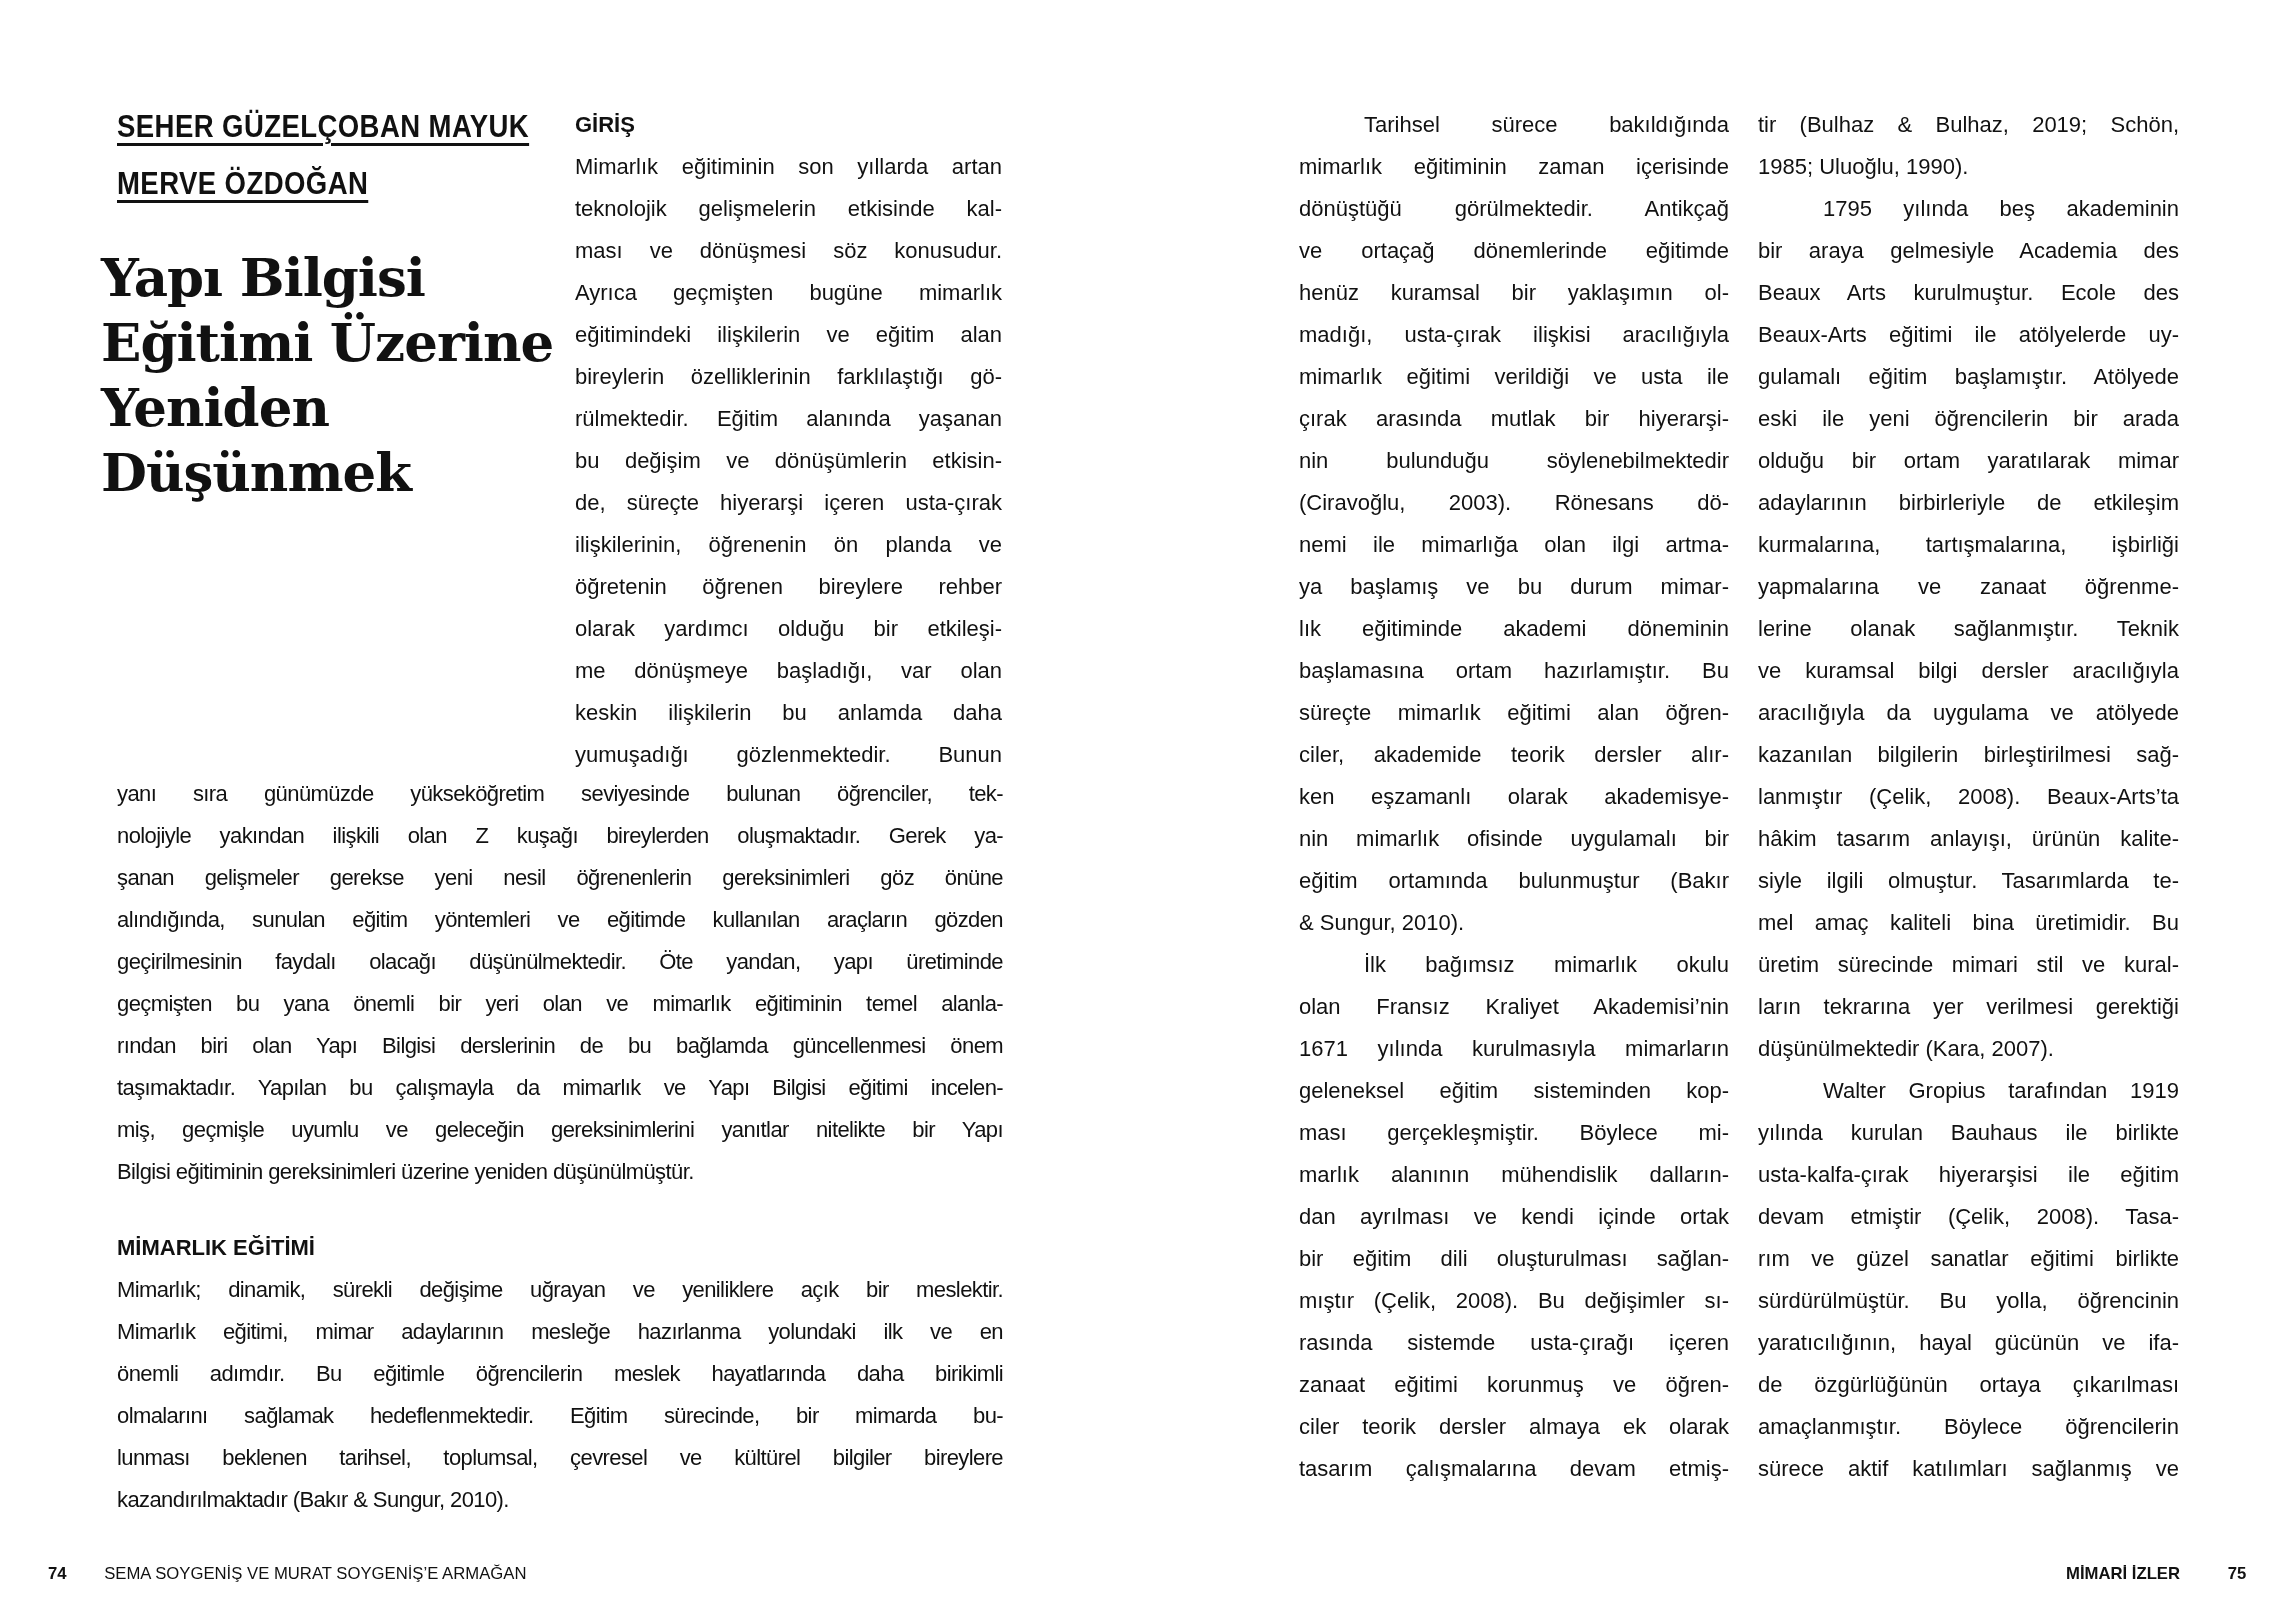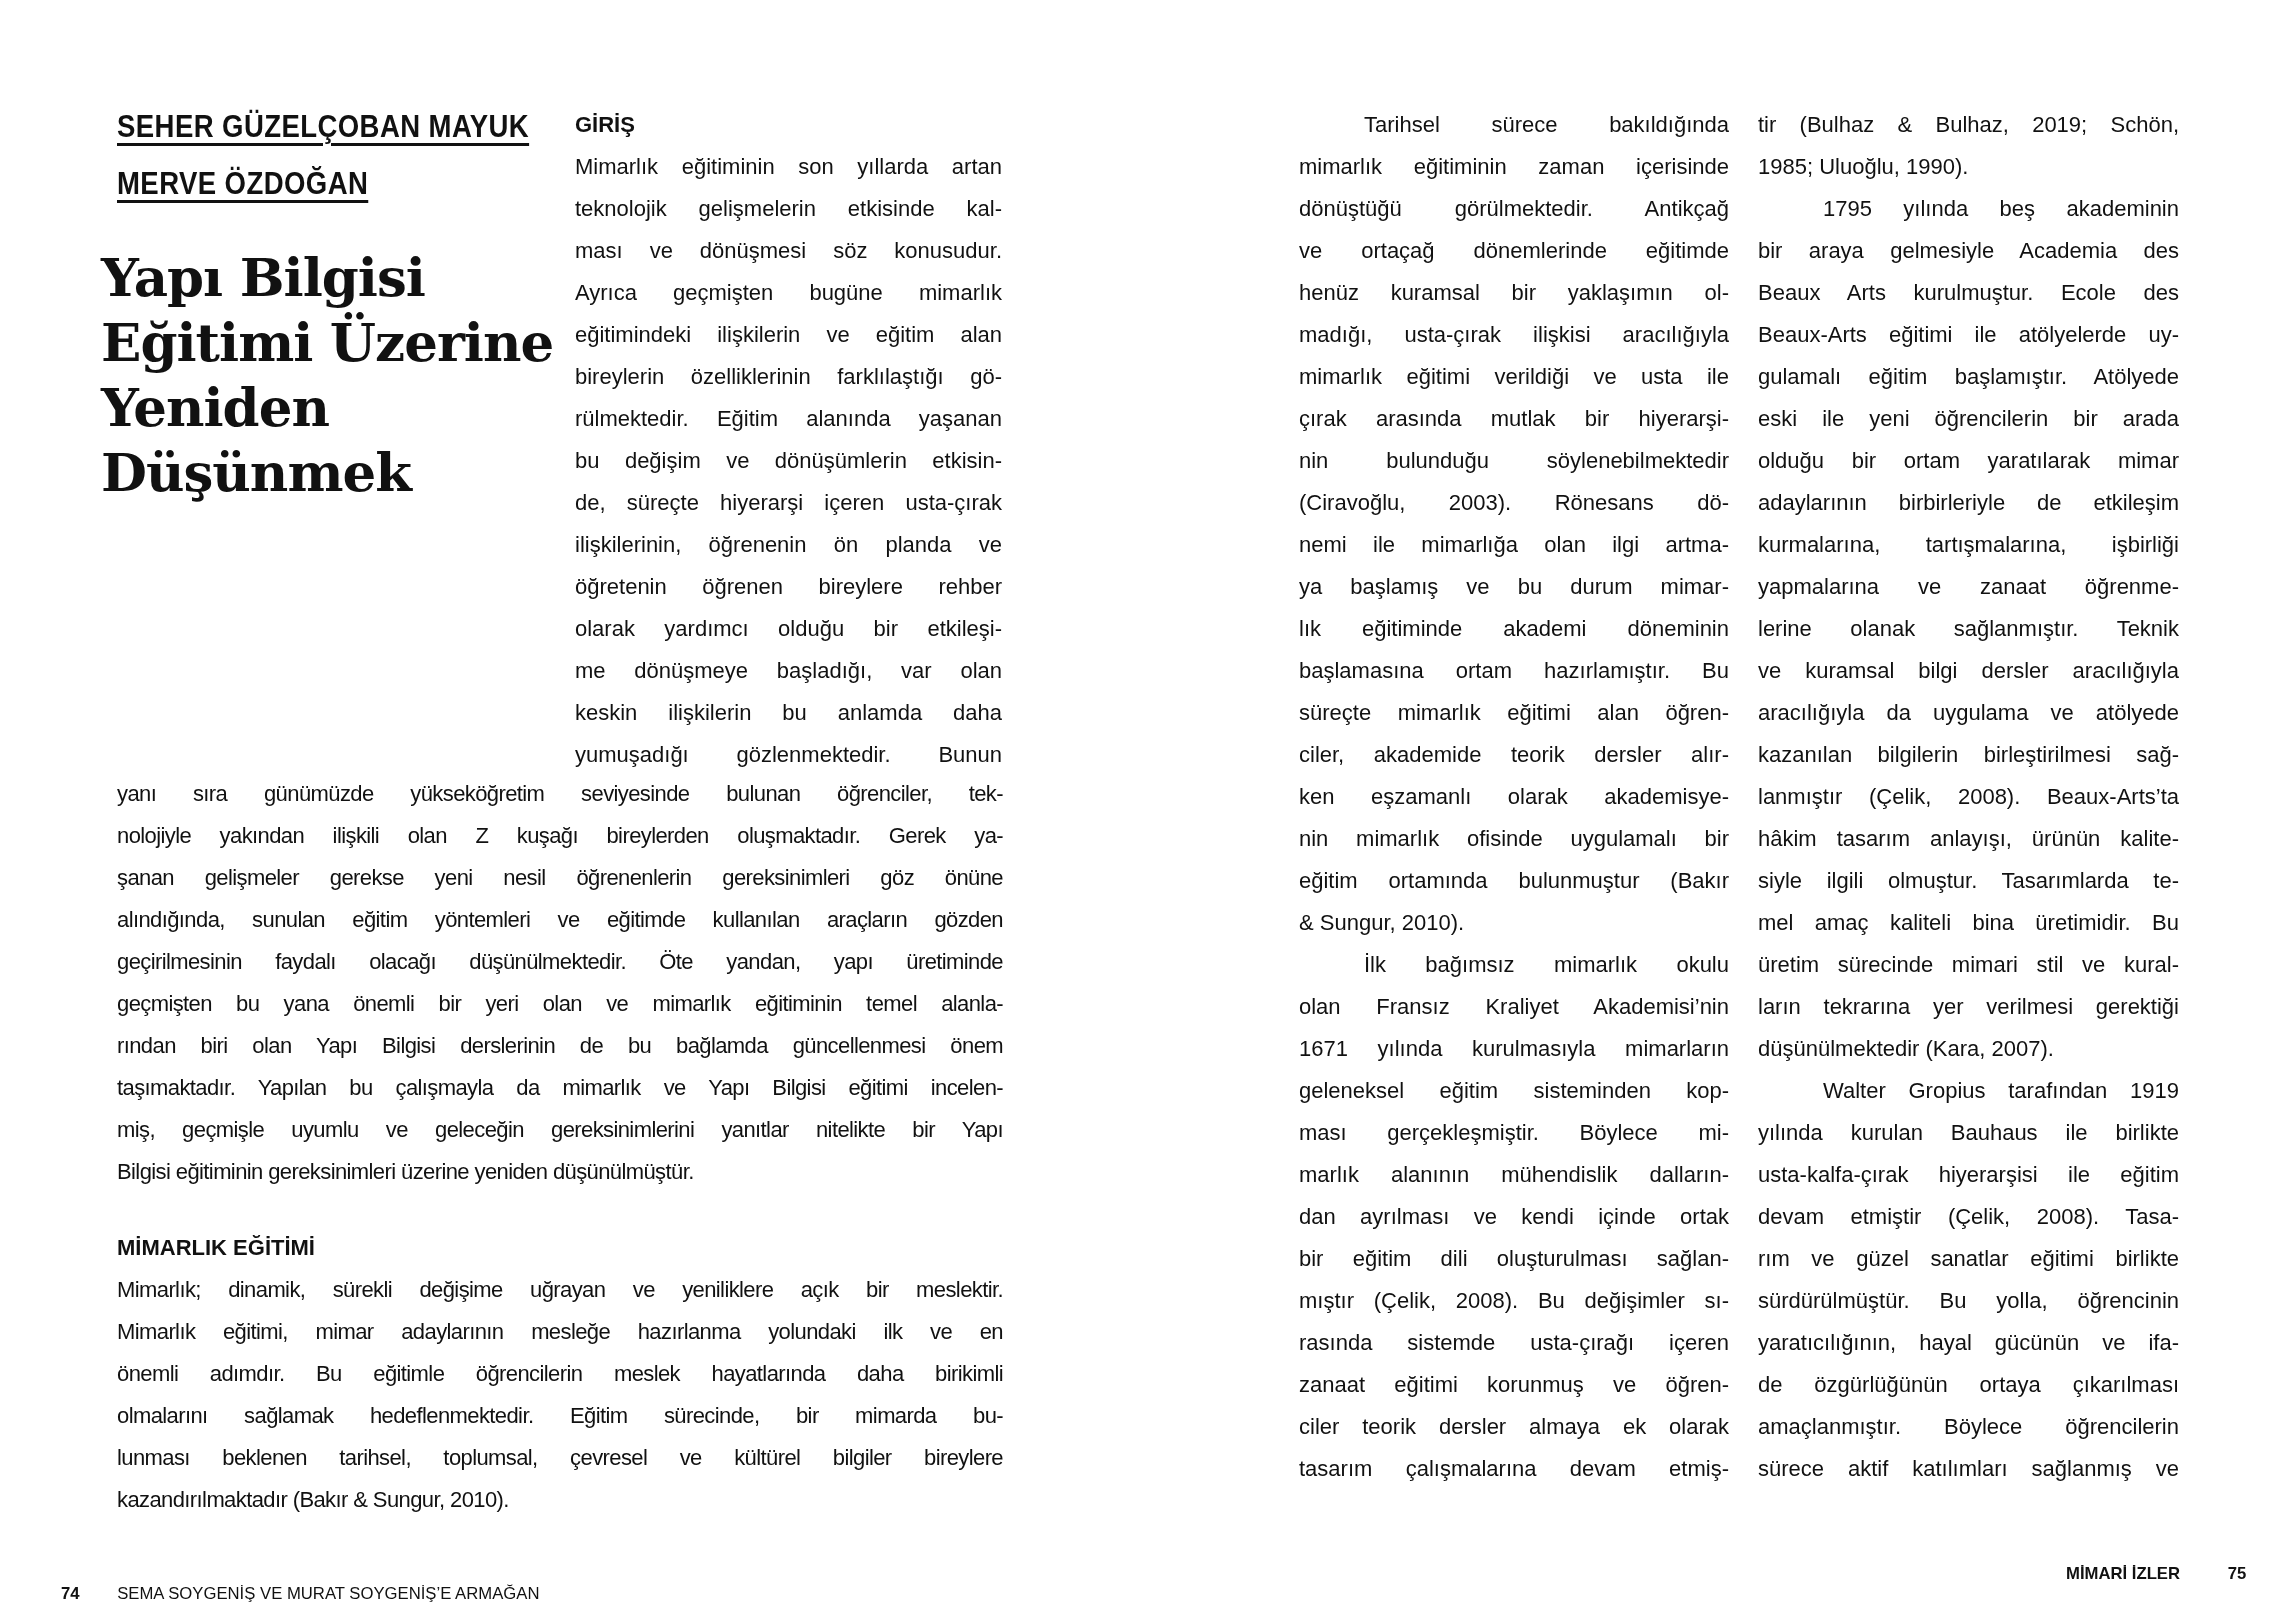--- a/index.html
+++ b/index.html
@@ -72,21 +72,21 @@
   <div class="col full" id="section2" style="left:117px; top:1227px; width:886px;">
     <span class="hd">MİMARLIK EĞİTİMİ</span>
   <span class="ln">Mimarlık; dinamik, sürekli değişime uğrayan ve yeniliklere açık bir meslektir.</span>
       <span class="ln">Mimarlık eğitimi, mimar adaylarının mesleğe hazırlanma yolundaki ilk ve en</span>
       <span class="ln">önemli adımdır. Bu eğitimle öğrencilerin meslek hayatlarında daha birikimli</span>
       <span class="ln">olmalarını sağlamak hedeflenmektedir. Eğitim sürecinde, bir mimarda bu-</span>
       <span class="ln">lunması beklenen tarihsel, toplumsal, çevresel ve kültürel bilgiler bireylere</span>
       <span class="ln last">kazandırılmaktadır (Bakır &amp; Sungur, 2010).</span>
     </div>
 
-  <div class="footer" style="left:61px;margin-top:20px;">
+  <div class="footer" style="left:48px;">
     <span class="num">74</span>
     <span style="margin-left:33px;">SEMA SOYGENİŞ VE MURAT SOYGENİŞ’E ARMAĞAN</span>
   </div>
 </div>
 
 <div class="page right">
   <div class="col" id="rcol1" style="left:156px; top:104px; width:430px;">
       <span class="ln indent">Tarihsel sürece bakıldığında</span>
       <span class="ln">mimarlık eğitiminin zaman içerisinde</span>
       <span class="ln">dönüştüğü görülmektedir. Antikçağ</span>

